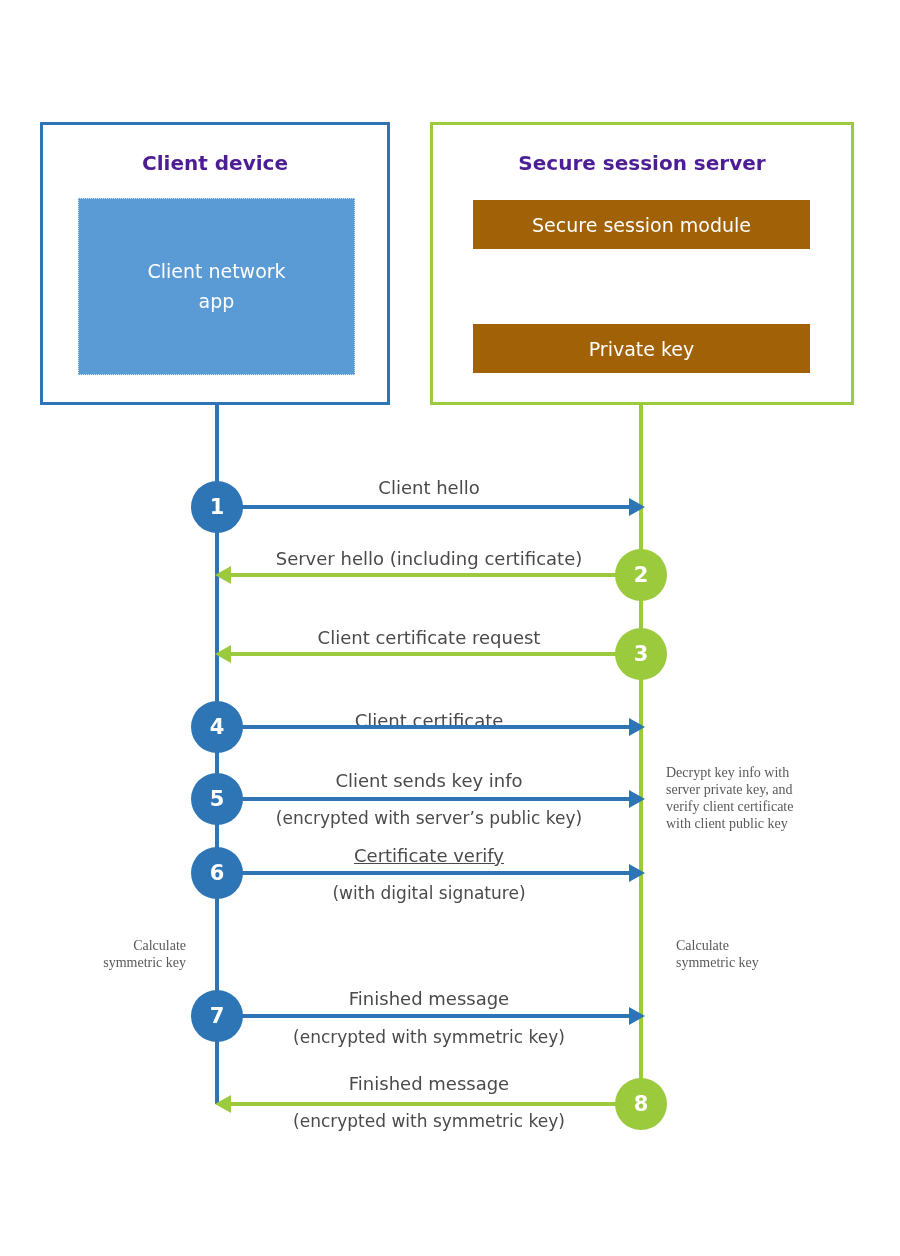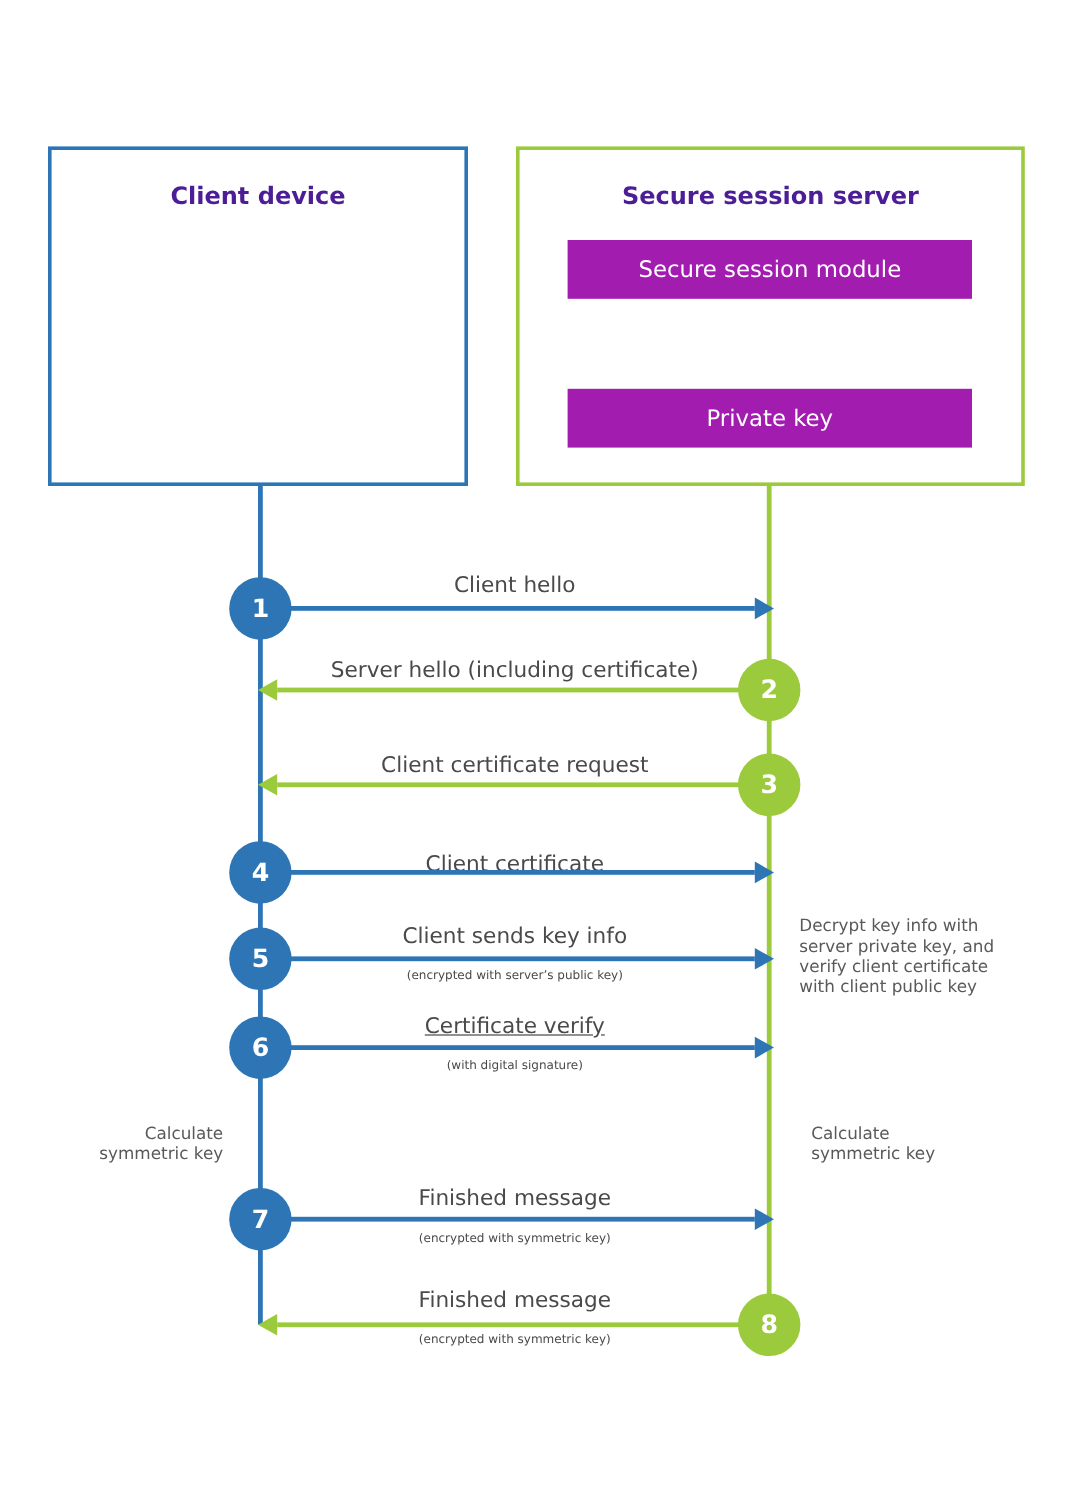--- a/index.html
+++ b/index.html
@@ -31,21 +31,21 @@
   .app-box {
     left: 78px; top: 198px; width: 277px; height: 177px;
     box-sizing: border-box;
     background: #5b9bd5; border: 1px dotted #cfe2f3;
     display: flex; align-items: center; justify-content: center;
     color: #ffffff; font-size: 19px; text-align: center; line-height: 1.55;
     white-space: pre-line;
   }
   .module-bar {
     left: 473px; width: 337px; height: 49px;
-    background: #a21caf;
+    background: #a16207;
     display: flex; align-items: center; justify-content: center;
     color: #ffffff; font-size: 19px;
   }
   .bar-1 { top: 200px; }
   .bar-2 { top: 263px; }
   .bar-3 { top: 324px; }
 
   
   .lifeline { width: 4px; top: 405px; height: 699px; }
   .lifeline.blue  { left: 215px; background: #2e75b6; }
@@ -81,46 +81,49 @@
   .y7 .h-line { top: 1014px; } .y7 .head { top: 1007px; }
   .y8 .h-line { top: 1102px; } .y8 .head { top: 1095px; }
 
   
   .msg-label {
     left: 217px; width: 424px; text-align: center;
     font-size: 18px; color: #4a4a4a;
   }
   .msg-sublabel {
     left: 217px; width: 424px; text-align: center;
-    font-size: 10px; color: #4a4a4a;
+    font-size: 17px; color: #4a4a4a;
   }
   .l1 { top: 477px; } .l2 { top: 548px; } .l3 { top: 627px; } .l4 { top: 710px; }
   .l5 { top: 770px; } .sl5 { top: 808px; }
   .l6 { top: 845px; text-decoration: underline; } .sl6 { top: 883px; }
   .l7 { top: 988px; } .sl7 { top: 1027px; }
   .l8 { top: 1073px; } .sl8 { top: 1111px; }
 
   
   .side-note {
     font-size: 14px; line-height: 17px; color: #595959;
     white-space: pre-line;
+    font-family: Liberation Serif, serif;
   }
   .note-server { left: 666px; top: 764px; width: 175px; text-align: left; }
   .calc-left  { left: 56px;  top: 937px; width: 130px; text-align: right; }
   .calc-right { left: 676px; top: 937px; width: 130px; text-align: left; }
 </style>
 </head>
 <body>
 
 <div id="canvas">
 
 
   <div class="abs actor-box client-box">
     <span class="actor-title">Client device</span>
   </div>
+  <div class="abs app-box">Client network
+app</div>
 
   <div class="abs actor-box server-box">
     <span class="actor-title">Secure session server</span>
   </div>
   <div class="abs module-bar bar-1">Secure session module</div>
   <div class="abs module-bar bar-3">Private key</div>
 
   <div class="abs lifeline blue"></div>
   <div class="abs lifeline green"></div>
 

